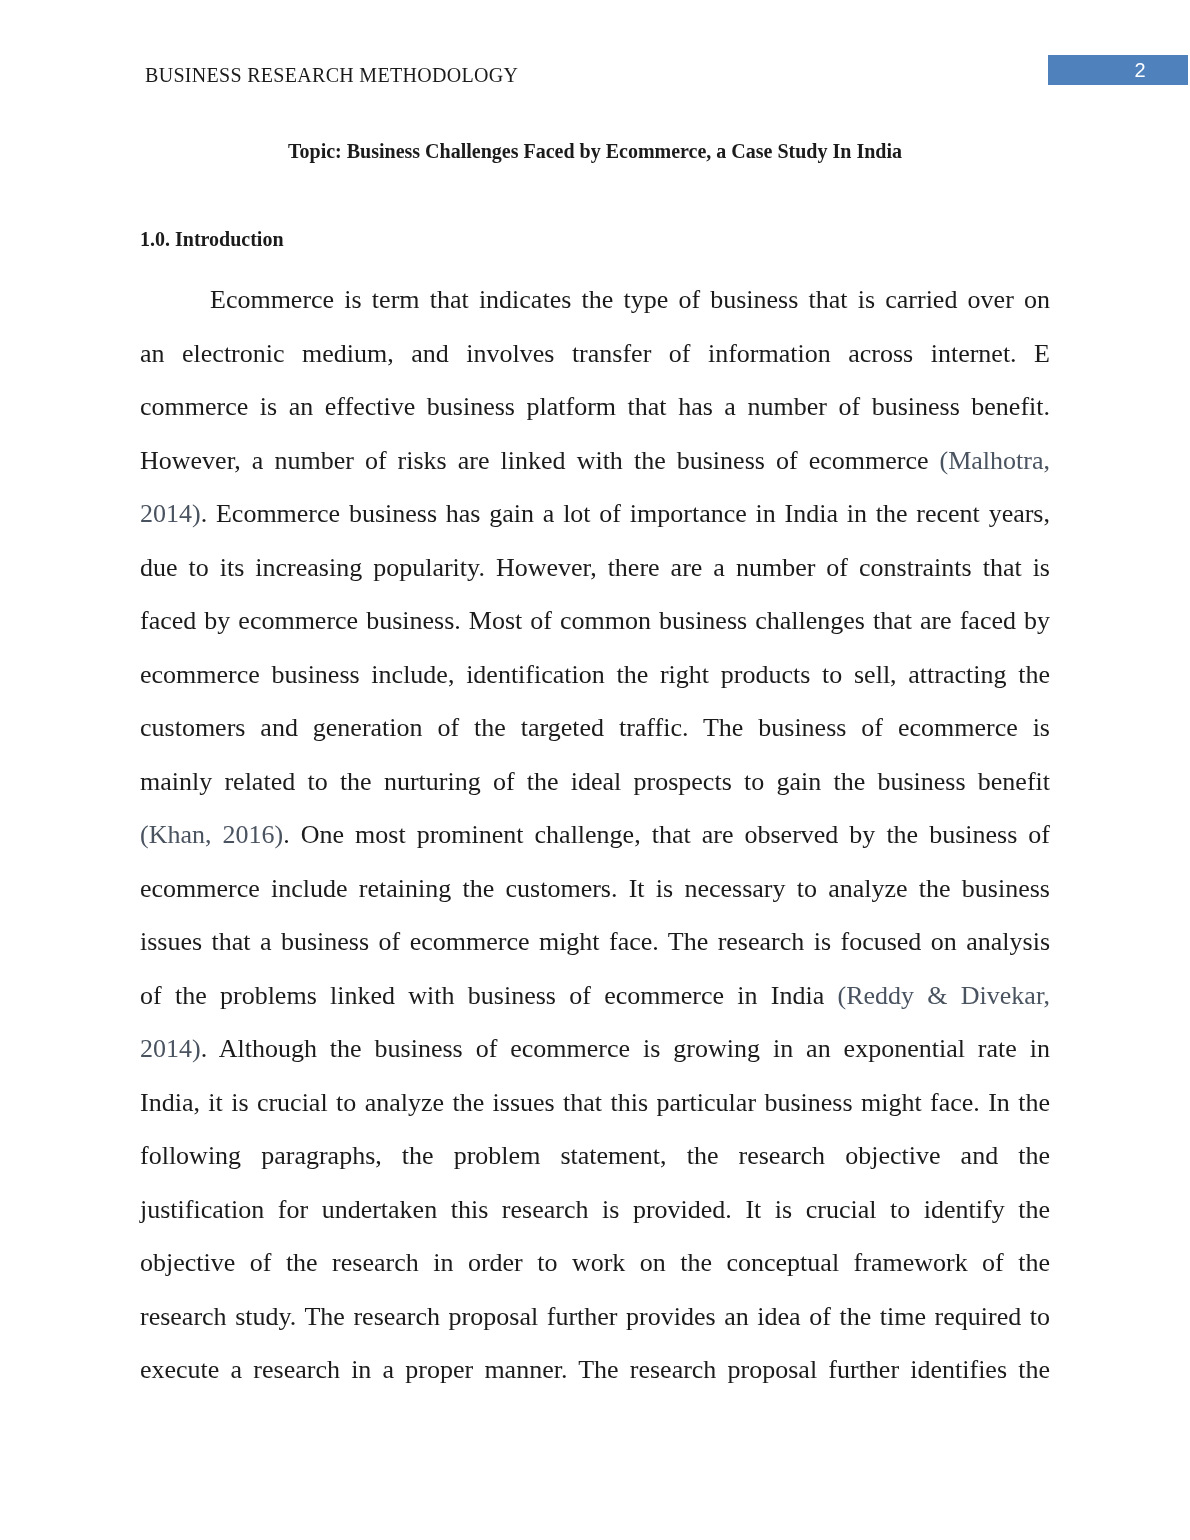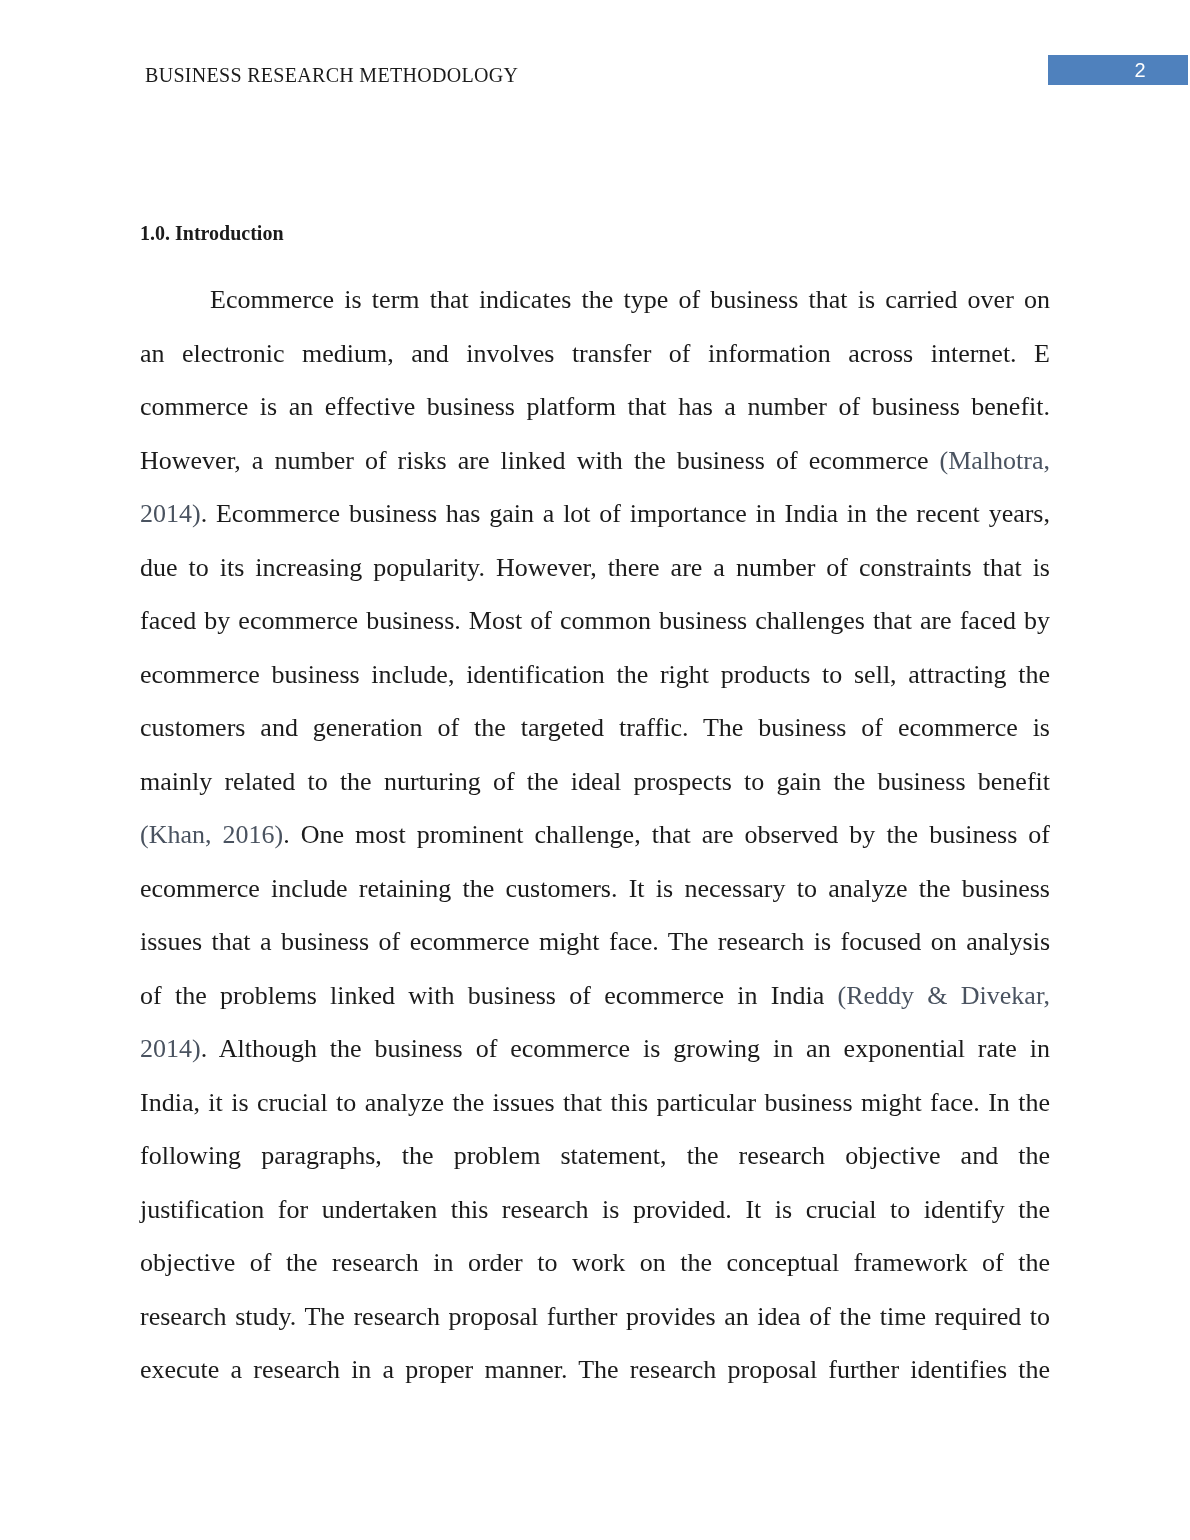--- a/index.html
+++ b/index.html
@@ -49,21 +49,21 @@
     top: 140px;
     width: 1190px;
     margin: 0;
     text-align: center;
     font-size: 20px;
     font-weight: bold;
   }
   .section-heading {
     position: absolute;
     left: 140px;
-    top: 222px;
+    top: 228px;
     margin: 0;
     font-size: 20px;
     font-weight: bold;
   }
   .body-paragraph {
     position: absolute;
     left: 140px;
     top: 273px;
     width: 910px;
     margin: 0;
@@ -82,18 +82,19 @@
 <body>
 
 <div class="page">
 
   <div class="running-head">BUSINESS RESEARCH METHODOLOGY</div>
 
   <div class="page-number-box">
     <span class="page-number">2</span>
   </div>
 
+  <h1 class="doc-title">Topic: Business Challenges Faced by Ecommerce, a Case Study In India</h1>
 
   <h2 class="section-heading">1.0. Introduction</h2>
 
   <p class="body-paragraph"><span>Ecommerce is term that indicates the type of business that is carried over on an electronic medium, and involves transfer of information across internet. E commerce is an effective business platform that has a number of business benefit. However, a number of risks are linked with the business of ecommerce </span><span class="citation">(Malhotra, 2014)</span><span>. Ecommerce business has gain a lot of importance in India in the recent years, due to its increasing popularity. However, there are a number of constraints that is faced by ecommerce business. Most of common business challenges that are faced by ecommerce business include, identification the right products to sell, attracting the customers and generation of the targeted traffic. The business of ecommerce is mainly related to the nurturing of the ideal prospects to gain the business benefit </span><span class="citation">(Khan, 2016)</span><span>. One most prominent challenge, that are observed by the business of ecommerce include retaining the customers. It is necessary to analyze the business issues that a business of ecommerce might face. The research is focused on analysis of the problems linked with business of ecommerce in India </span><span class="citation">(Reddy &amp; Divekar, 2014)</span><span>. Although the business of ecommerce is growing in an exponential rate in India, it is crucial to analyze the issues that this particular business might face. In the following paragraphs, the problem statement, the research objective and the justification for undertaken this research is provided. It is crucial to identify the objective of the research in order to work on the conceptual framework of the research study. The research proposal further provides an idea of the time required to execute a research in a proper manner. The research proposal further identifies the conceptual framework related to the execution of the project in an effective manner.</span></p>
 
 </div>
 
 </body></html>

